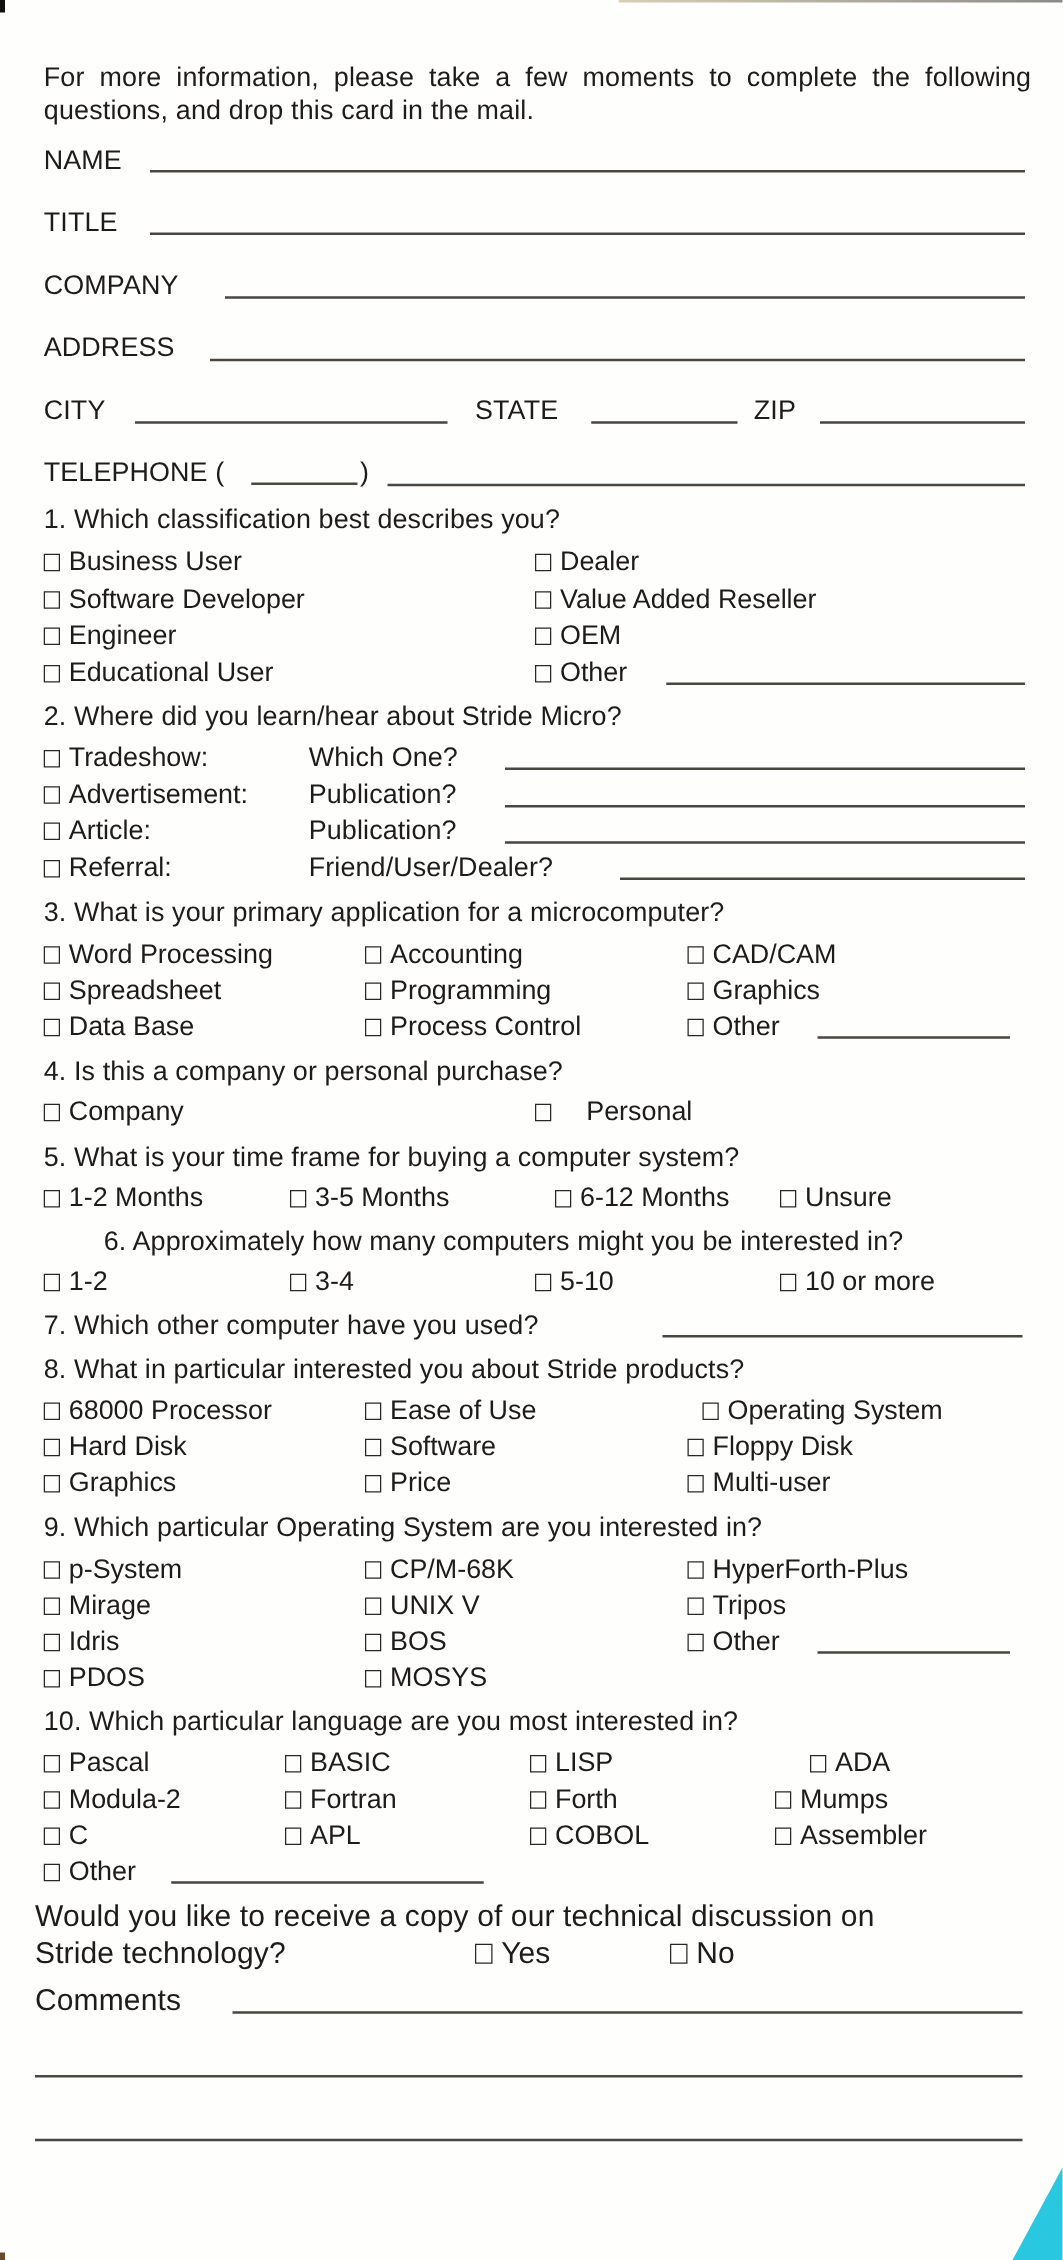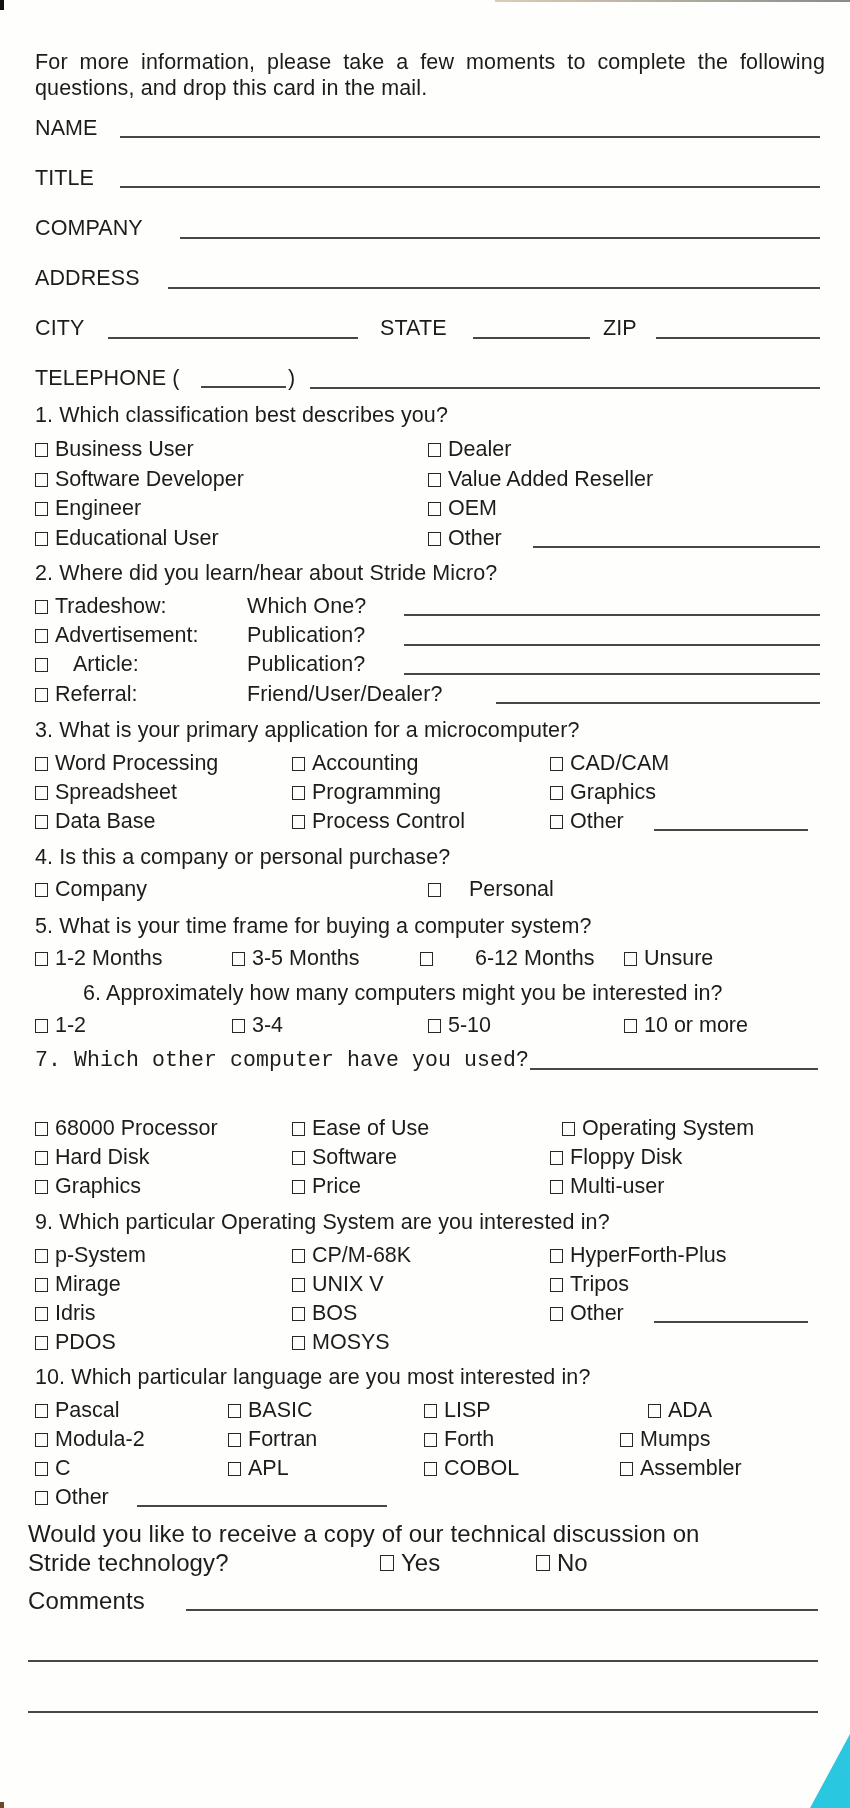--- a/index.html
+++ b/index.html
@@ -168,21 +168,21 @@
   <div class="txt" style="left:247px;top:596px;">Which One?</div>
   <div class="line" style="left:404px;top:614px;width:416px;"></div>
 
   <div class="cb" style="left:35px;top:625px;">
       <span class="box"></span>
       <span>Advertisement:</span>
     </div>
   <div class="txt" style="left:247px;top:625px;">Publication?</div>
   <div class="line" style="left:404px;top:644px;width:416px;"></div>
 
-  <div class="cb" style="left:35px;top:654px;gap:18px;">
+  <div class="cb" style="left:35px;top:654px;">
       <span class="box"></span>
       <span>Article:</span>
     </div>
   <div class="txt" style="left:247px;top:654px;">Publication?</div>
   <div class="line" style="left:404px;top:673px;width:416px;"></div>
 
   <div class="cb" style="left:35px;top:684px;">
       <span class="box"></span>
       <span>Referral:</span>
     </div>
@@ -240,21 +240,21 @@
 
   <div class="txt" style="left:35px;top:916px;">5.  What is your time frame for buying a computer system?</div>
   <div class="cb" style="left:35px;top:948px;">
       <span class="box"></span>
       <span>1-2 Months</span>
     </div>
   <div class="cb" style="left:232px;top:948px;">
       <span class="box"></span>
       <span>3-5 Months</span>
     </div>
-  <div class="cb" style="left:420px;top:948px;gap:35px;">
+  <div class="cb" style="left:444px;top:948px;">
       <span class="box"></span>
       <span>6-12 Months</span>
     </div>
   <div class="cb" style="left:624px;top:948px;">
       <span class="box"></span>
       <span>Unsure</span>
     </div>
 
   <div class="txt" style="left:35px;top:983px;margin-left:48px;">6.  Approximately how many computers might you be interested in?</div>
   <div class="cb" style="left:35px;top:1015px;">
@@ -267,23 +267,24 @@
     </div>
   <div class="cb" style="left:428px;top:1015px;">
       <span class="box"></span>
       <span>5-10</span>
     </div>
   <div class="cb" style="left:624px;top:1015px;">
       <span class="box"></span>
       <span>10 or more</span>
     </div>
 
-  <div class="txt" style="left:35px;top:1050px;font-family:Liberation Mono, monospace;">7.  Which other computer have you used?</div>
+  <div class="txt" style="left:35px;top:1050px;">7.  Which other computer have you used?</div>
   <div class="line" style="left:530px;top:1068px;width:288px;"></div>
 
+  <div class="txt" style="left:35px;top:1085px;">8.  What in particular interested you about Stride products?</div>
   <div class="cb" style="left:35px;top:1118px;">
       <span class="box"></span>
       <span>68000 Processor</span>
     </div>
   <div class="cb" style="left:35px;top:1147px;">
       <span class="box"></span>
       <span>Hard Disk</span>
     </div>
   <div class="cb" style="left:35px;top:1176px;">
       <span class="box"></span>

